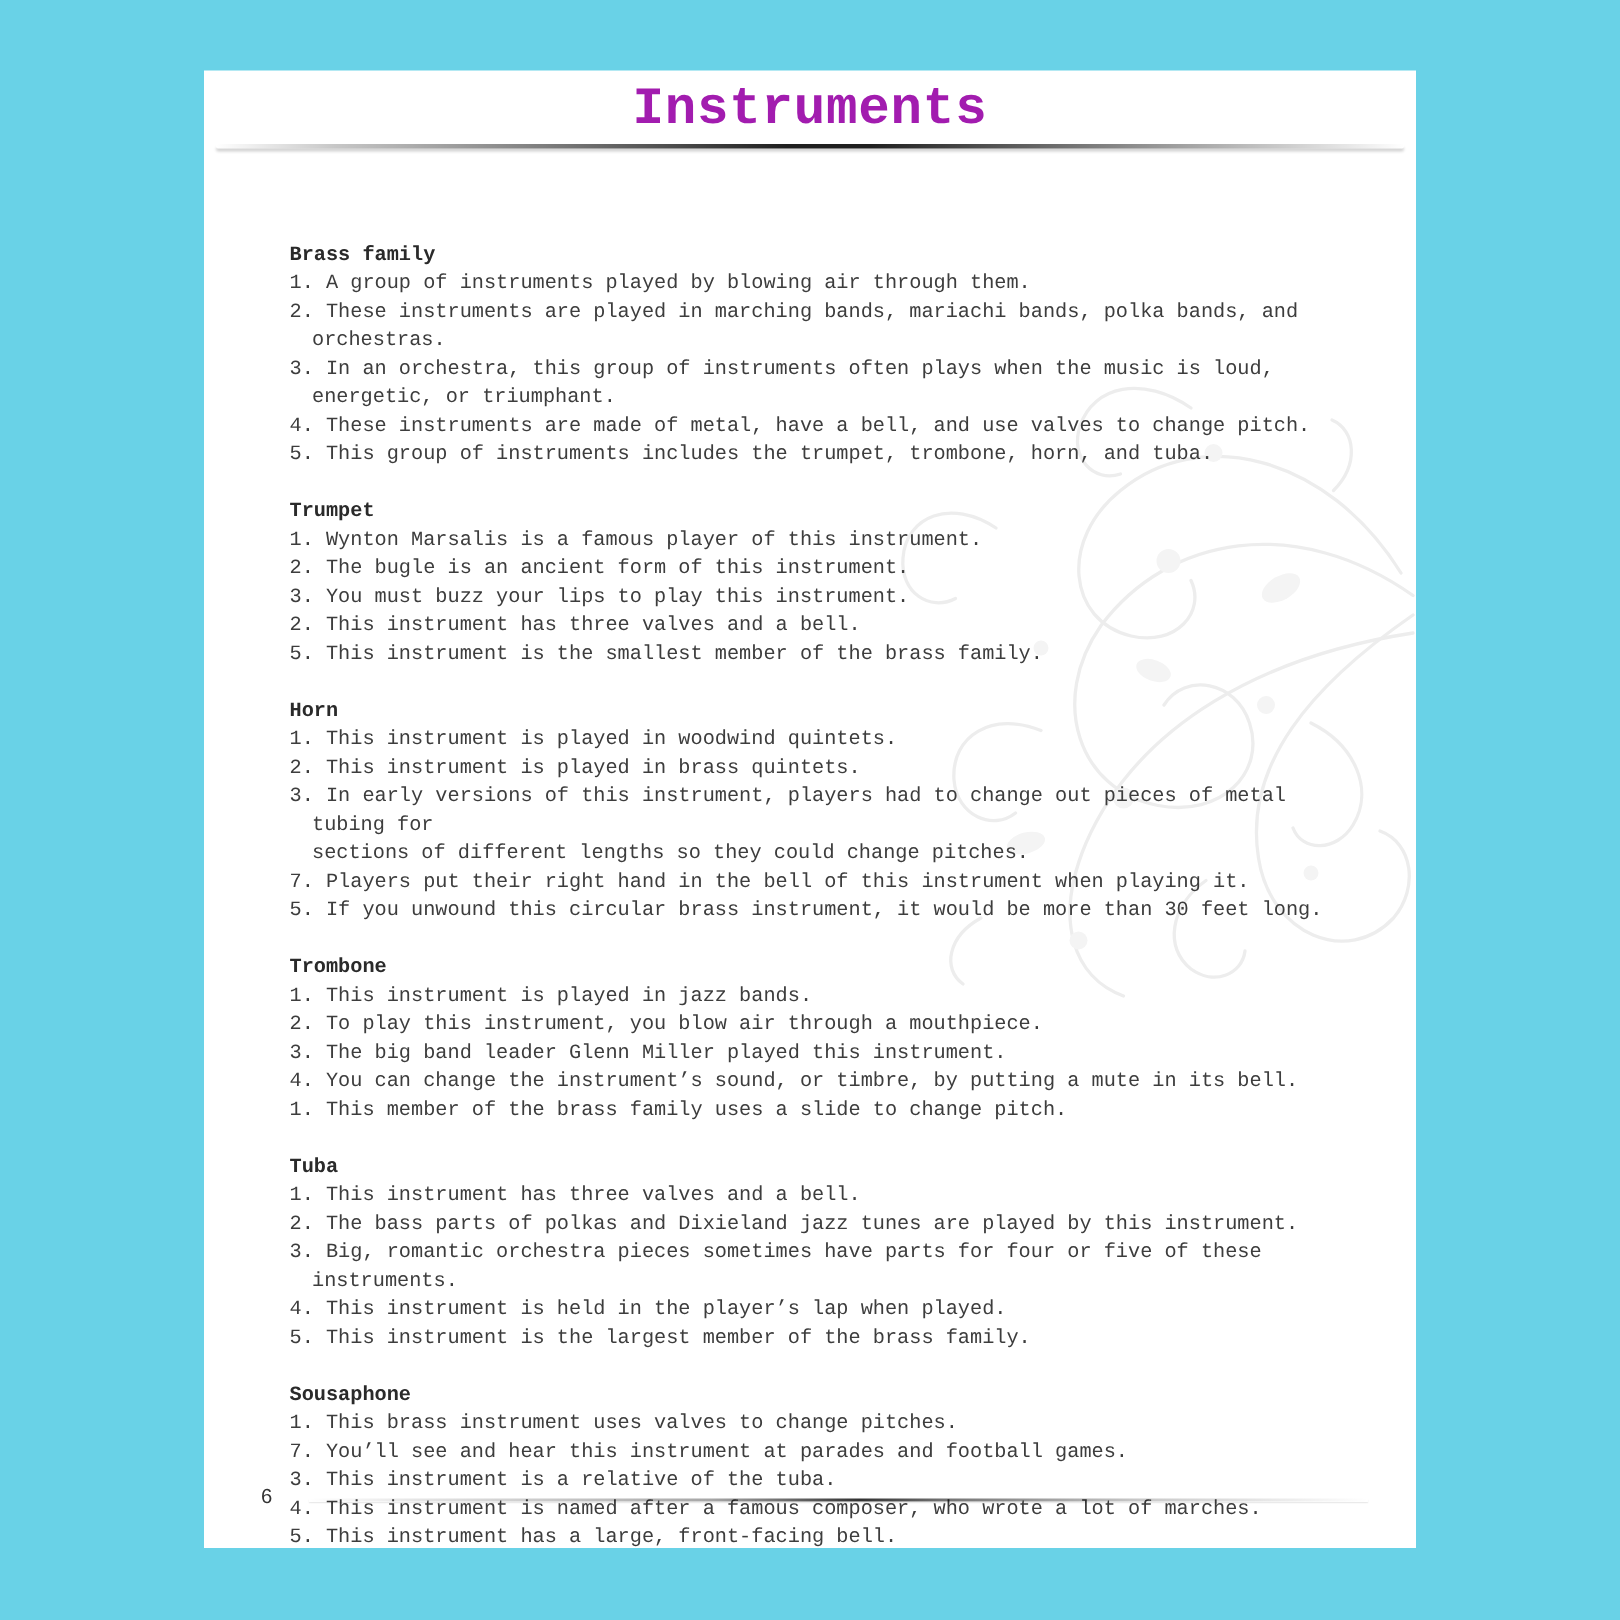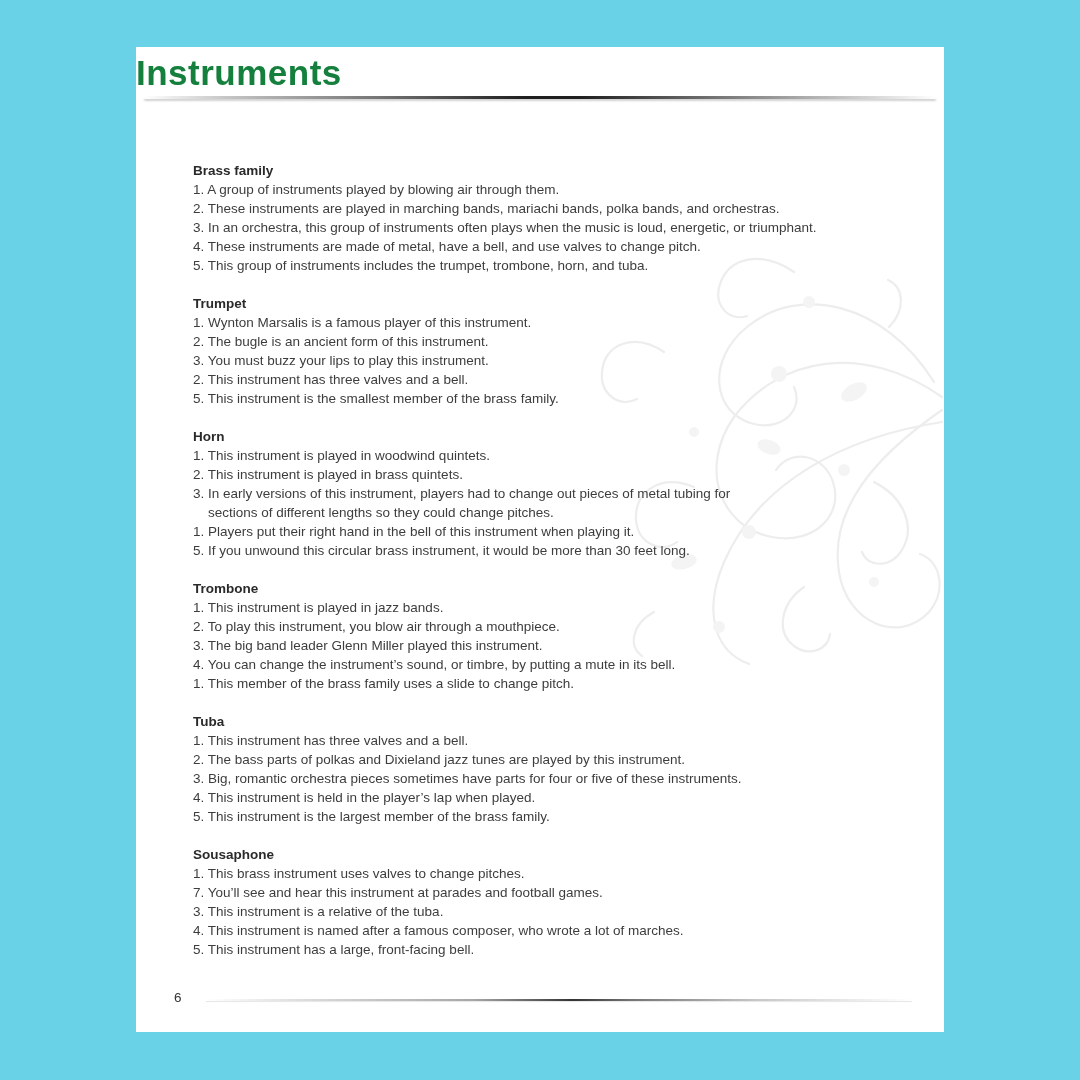--- a/index.html
+++ b/index.html
@@ -18,26 +18,26 @@
     position: absolute;
     left: 136px;
     top: 47px;
     width: 808px;
     height: 985px;
     background: #ffffff;
     overflow: hidden;
   }
   .page-title {
     margin: 6px 0 0 0;
-    text-align: left;
-    font-family: Liberation Sans, sans-serif;
+    text-align: center;
+    font-family: Liberation Mono, monospace;
     font-size: 35px;
     font-weight: 800;
     letter-spacing: 0.5px;
-    color: #15803d;
+    color: #a21caf;
     line-height: 40px;
   }
   .title-divider {
     margin: 3px 8px 0 8px;
     height: 3px;
     border-radius: 2px;
     background: linear-gradient(to right,
       rgba(0,0,0,0) 0%, rgba(0,0,0,0.22) 10%, rgba(0,0,0,0.55) 30%,
       rgba(0,0,0,0.88) 48%, rgba(0,0,0,0.88) 55%, rgba(0,0,0,0.55) 72%,
       rgba(0,0,0,0.20) 90%, rgba(0,0,0,0) 100%);
@@ -47,20 +47,21 @@
     position: absolute;
     left: 57px;
     top: 114px;
     width: 690px;
     color: #3d3d3d;
     font-size: 13.5px;
     line-height: 19px;
   }
   .section {
     margin-bottom: 19px;
+    font-family: Liberation Mono, monospace;
   }
   .section-heading {
     font-weight: bold;
     color: #2a2a2a;
   }
   .clue {
     white-space: pre-line;
     padding-left: 15px;
     text-indent: -15px;
   }
@@ -152,21 +153,21 @@
           <div class="clue">3. You must buzz your lips to play this instrument.</div>
           <div class="clue">2. This instrument has three valves and a bell.</div>
           <div class="clue">5. This instrument is the smallest member of the brass family.</div>
         </div>
         <div class="section">
           <div class="section-heading">Horn</div>
           <div class="clue">1. This instrument is played in woodwind quintets.</div>
           <div class="clue">2. This instrument is played in brass quintets.</div>
           <div class="clue">3. In early versions of this instrument, players had to change out pieces of metal tubing for
 sections of different lengths so they could change pitches.</div>
-          <div class="clue">1. Players put their right hand in the bell of this instrument when playing it.</div>
+          <div class="clue">7. Players put their right hand in the bell of this instrument when playing it.</div>
           <div class="clue">5. If you unwound this circular brass instrument, it would be more than 30 feet long.</div>
         </div>
         <div class="section">
           <div class="section-heading">Trombone</div>
           <div class="clue">1. This instrument is played in jazz bands.</div>
           <div class="clue">2. To play this instrument, you blow air through a mouthpiece.</div>
           <div class="clue">3. The big band leader Glenn Miller played this instrument.</div>
           <div class="clue">4. You can change the instrument’s sound, or timbre, by putting a mute in its bell.</div>
           <div class="clue">1. This member of the brass family uses a slide to change pitch.</div>
         </div>

